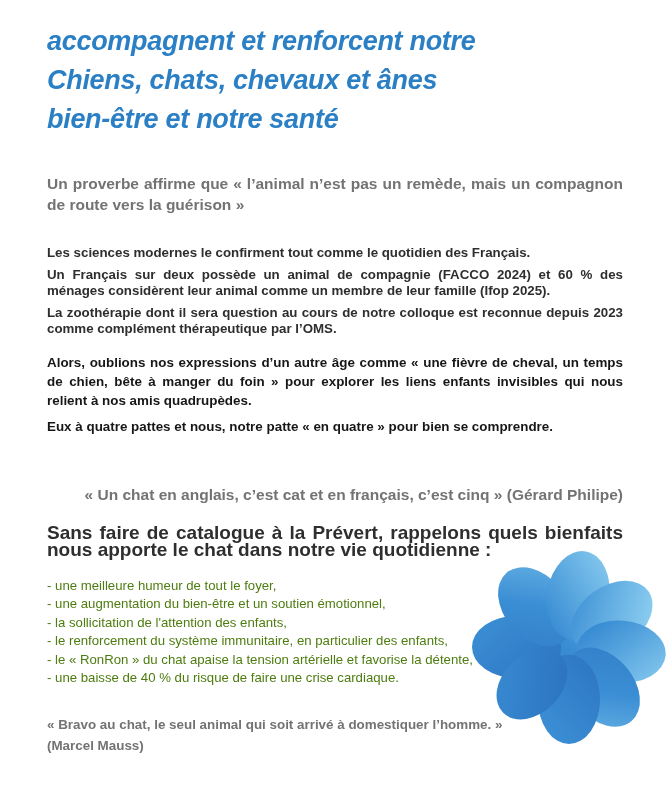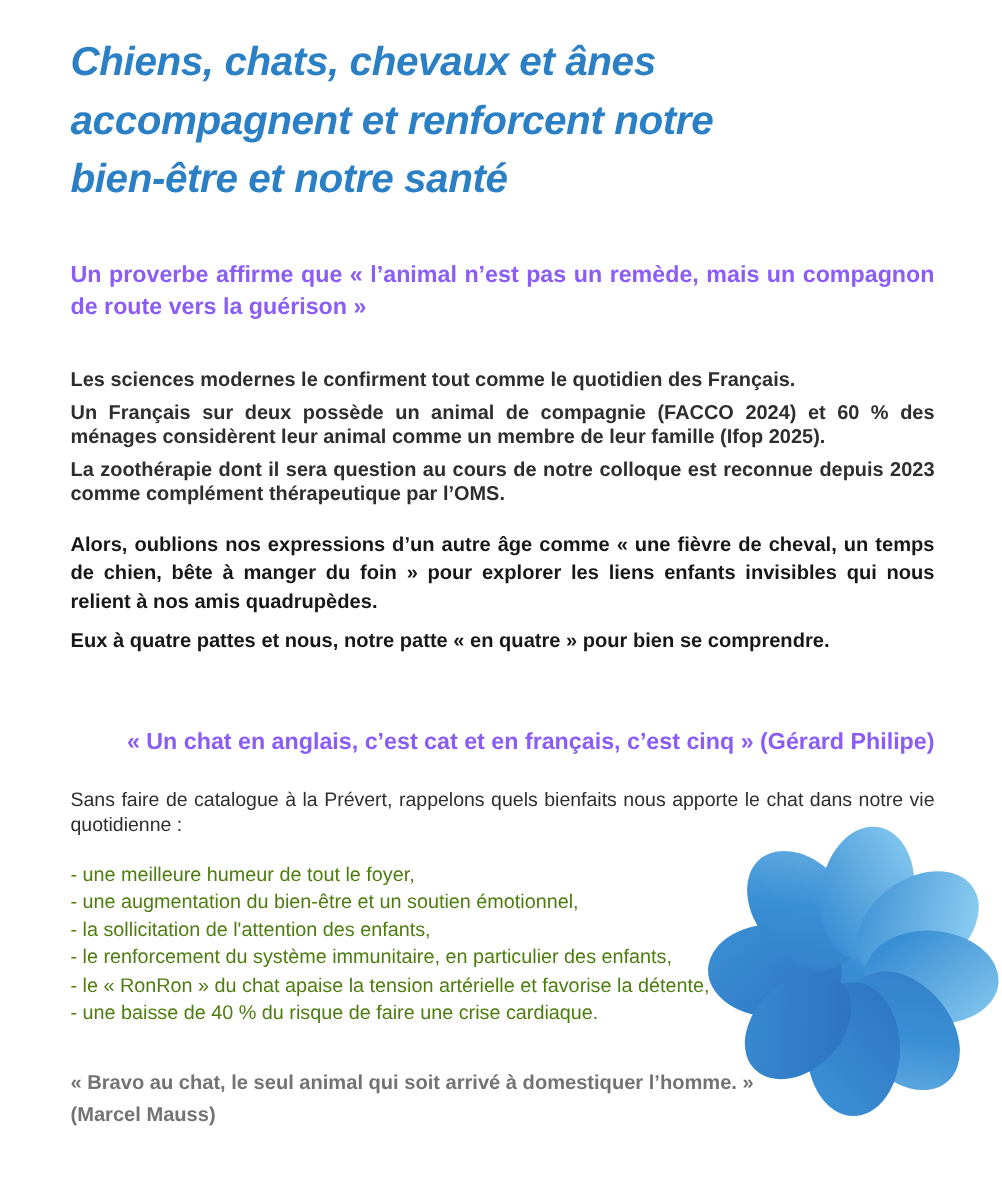--- a/index.html
+++ b/index.html
@@ -21,21 +21,21 @@
     margin-top: 22px;
     color: #2b80c5;
     font-size: 27px;
     font-weight: bold;
     font-style: italic;
     line-height: 39px;
     letter-spacing: -0.3px;
   }
   .doc-title .t-line { display: block; }
   .h-navy {
-    color: #8b5cf6;
+    color: #737373;
     font-weight: bold;
     font-size: 15.5px;
     line-height: 21px;
     text-align: justify;
     margin: 34px 0 0 0;
   }
   .body-block { margin-top: 30px; font-weight: bold; }
   .body-block p {
     font-size: 13.3px;
     line-height: 16.5px;
@@ -48,24 +48,25 @@
     font-size: 13.4px;
     font-weight: bold;
     line-height: 19px;
     color: #171717;
     text-align: justify;
     margin: 0 0 7px 0;
   }
   .h2 { margin-top: 48px; text-align: right; }
   .intro {
     margin-top: 19px;
-    font-size: 13px;
+    font-size: 19px;
     line-height: 17px;
     color: #2e2e2e;
     text-align: justify;
+    font-weight: bold;
   }
   .bullets {
     margin-top: 16px;
     font-size: 13.2px;
     line-height: 18.6px;
     color: #4d7c0f;
   }
   .closing {
     margin-top: 26px;
     font-size: 13.4px;
@@ -84,22 +85,22 @@
     pointer-events: none;
   }
 </style>
 </head>
 <body>
 
 <div class="page">
   <div class="content">
 
     <h1 class="doc-title">
+      <span class="t-line">accompagnent et renforcent notre</span>
       <span class="t-line">Chiens, chats, chevaux et ânes</span>
-      <span class="t-line">accompagnent et renforcent notre</span>
       <span class="t-line">bien-être et notre santé</span>
     </h1>
 
     <h2 class="h-navy">Un proverbe affirme que « l’animal n’est pas un remède, mais un compagnon de route vers la guérison »</h2>
 
     <div class="body-block">
       <p>Les sciences modernes le confirment tout comme le quotidien des Français.</p>
       <p>Un Français sur deux possède un animal de compagnie (FACCO 2024) et 60 % des ménages considèrent leur animal comme un membre de leur famille (Ifop 2025).</p>
       <p>La zoothérapie dont il sera question au cours de notre colloque est reconnue depuis 2023 comme complément thérapeutique par l’OMS.</p>
     </div>

